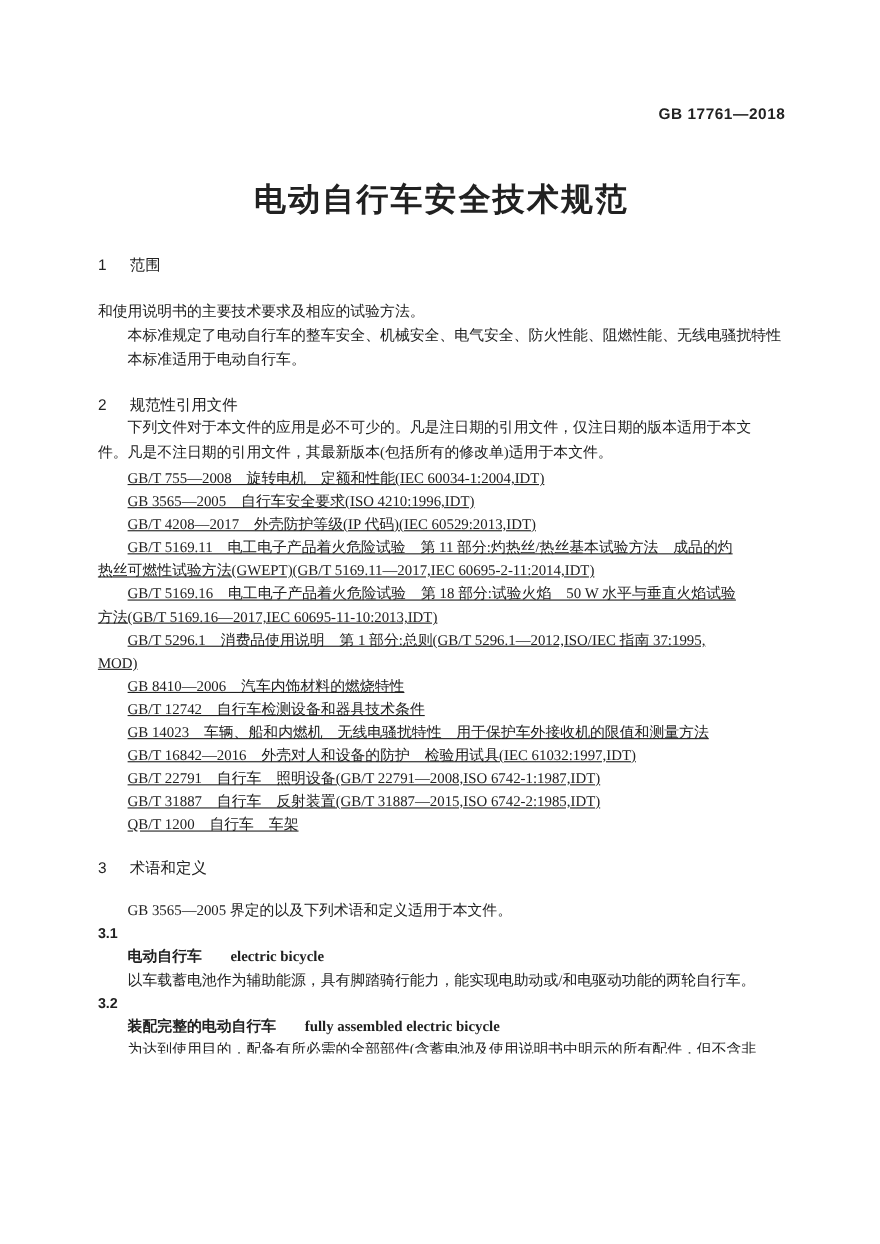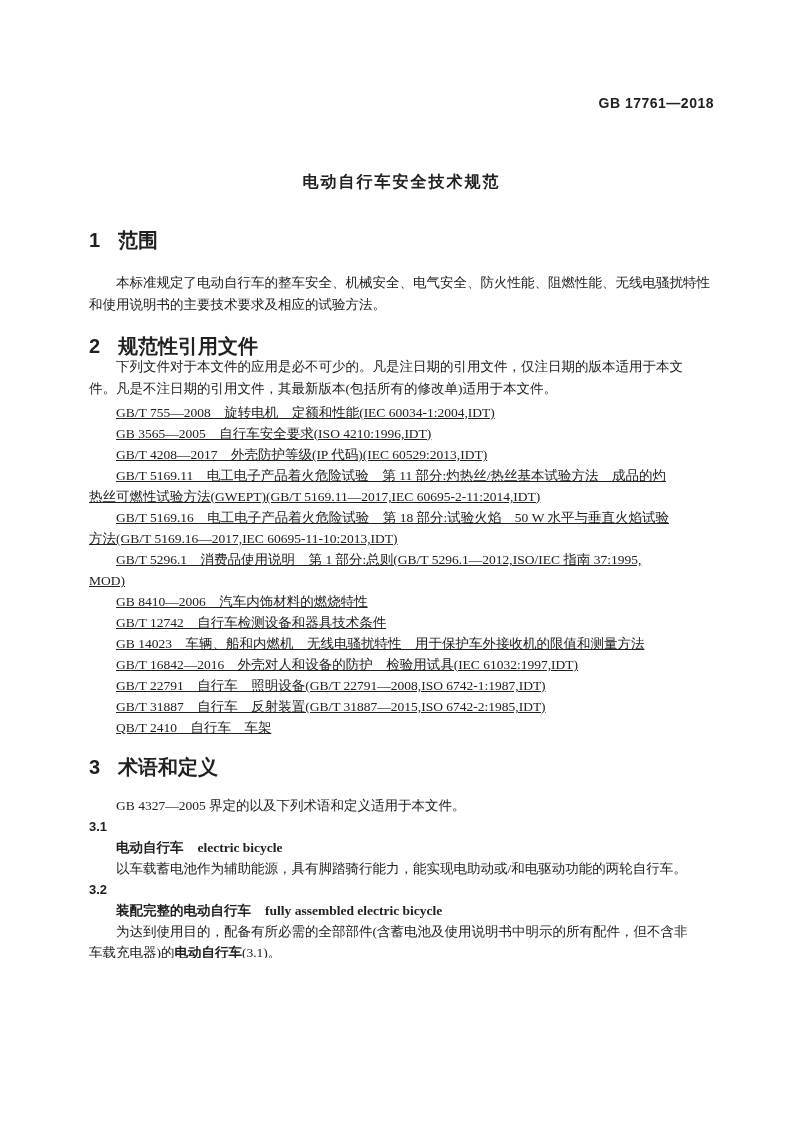--- a/index.html
+++ b/index.html
@@ -10,41 +10,41 @@
   }
   .content{position:absolute;left:89px;top:0;width:625px;}
   .doc-num{
     padding-top:95px;text-align:right;
     font-family:"Liberation Sans","DejaVu Sans",sans-serif;
     font-weight:700;font-size:14px;line-height:16px;letter-spacing:.5px;
   }
   .title{
     margin-top:56px;text-align:center;
     font-family:"Liberation Sans","DejaVu Sans",sans-serif;
-    font-weight:700;font-size:16px;line-height:30px;letter-spacing:2px;
+    font-weight:700;font-size:29px;line-height:30px;letter-spacing:2px;
   }
   .sec-h{
     font-family:"Liberation Sans","DejaVu Sans",sans-serif;
-    font-weight:700;font-size:20px;line-height:20px;
+    font-weight:400;font-size:14px;line-height:20px;
   }
   .sec-h .num{display:inline-block;min-width:29px;}
   .h1{margin-top:33px;}
   .h2{margin-top:20px;}
   .h3{margin-top:19px;}
   .line{font-size:13.5px;line-height:22px;white-space:nowrap;}
   .ind{padding-left:27px;}
   .para1{margin-top:22px;}
   .intro2{}
   .refs{margin-top:2px;text-decoration:underline;}
   .refs .line{line-height:21px;}
   .terms{margin-top:18px;}
   .terms .line{line-height:21px;}
   .clause{font-family:"Liberation Sans","DejaVu Sans",sans-serif;font-weight:700;font-size:13px;}
   .term-cn{font-family:"Liberation Sans","DejaVu Sans",sans-serif;font-weight:700;}
-  .term-en{font-weight:700;margin-left:14px;}
+  .term-en{font-weight:700;margin-left:26px;}
   .bold-cn{font-family:"Liberation Sans","DejaVu Sans",sans-serif;font-weight:700;}
   .page-num{position:absolute;top:1040px;right:106px;font-size:13px;line-height:16px;}
   .watermark{
     position:absolute;top:1083px;right:9px;
     font-family:Liberation Serif, serif;
     font-size:18px;line-height:22px;color:#8b5cf6;
   }
 </style>
 </head>
 <body>
@@ -53,22 +53,23 @@
   <div class="content">
 
     <div class="doc-num">GB 17761—2018</div>
 
     <div class="title">电动自行车安全技术规范</div>
 
     <div class="sec-h h1">
       <span class="num">1</span><span>范围</span>
     </div>
     <div class="para1">
+      <div class="line">和使用说明书的主要技术要求及相应的试验方法。</div>
       <div class="line ind">本标准规定了电动自行车的整车安全、机械安全、电气安全、防火性能、阻燃性能、无线电骚扰特性</div>
-      <div class="line">和使用说明书的主要技术要求及相应的试验方法。</div>
+      <div class="line ind">本标准适用于电动自行车。</div>
     </div>
 
     <div class="sec-h h2">
       <span class="num">2</span><span>规范性引用文件</span>
     </div>
     <div class="intro2">
       <div class="line ind">下列文件对于本文件的应用是必不可少的。凡是注日期的引用文件，仅注日期的版本适用于本文</div>
       <div class="line">件。凡是不注日期的引用文件，其最新版本(包括所有的修改单)适用于本文件。</div>
     </div>
     <div class="refs">
@@ -80,28 +81,28 @@
       <div class="line ind">GB/T 5169.16　电工电子产品着火危险试验　第 18 部分:试验火焰　50 W 水平与垂直火焰试验</div>
       <div class="line">方法(GB/T 5169.16—2017,IEC 60695-11-10:2013,IDT)</div>
       <div class="line ind">GB/T 5296.1　消费品使用说明　第 1 部分:总则(GB/T 5296.1—2012,ISO/IEC 指南 37:1995,</div>
       <div class="line">MOD)</div>
       <div class="line ind">GB 8410—2006　汽车内饰材料的燃烧特性</div>
       <div class="line ind">GB/T 12742　自行车检测设备和器具技术条件</div>
       <div class="line ind">GB 14023　车辆、船和内燃机　无线电骚扰特性　用于保护车外接收机的限值和测量方法</div>
       <div class="line ind">GB/T 16842—2016　外壳对人和设备的防护　检验用试具(IEC 61032:1997,IDT)</div>
       <div class="line ind">GB/T 22791　自行车　照明设备(GB/T 22791—2008,ISO 6742-1:1987,IDT)</div>
       <div class="line ind">GB/T 31887　自行车　反射装置(GB/T 31887—2015,ISO 6742-2:1985,IDT)</div>
-      <div class="line ind">QB/T 2410　自行车　车架</div>
+      <div class="line ind">QB/T 1200　自行车　车架</div>
     </div>
 
     <div class="sec-h h3">
       <span class="num">3</span><span>术语和定义</span>
     </div>
     <div class="terms">
-      <div class="line ind">GB 4327—2005 界定的以及下列术语和定义适用于本文件。</div>
+      <div class="line ind">GB 3565—2005 界定的以及下列术语和定义适用于本文件。</div>
 
       <div class="line clause">3.1</div>
       <div class="line ind">
         <span class="term-cn">电动自行车</span><span class="term-en">electric bicycle</span>
       </div>
       <div class="line ind">以车载蓄电池作为辅助能源，具有脚踏骑行能力，能实现电助动或/和电驱动功能的两轮自行车。</div>
 
       <div class="line clause">3.2</div>
       <div class="line ind">
         <span class="term-cn">装配完整的电动自行车</span><span class="term-en">fully assembled electric bicycle</span>

